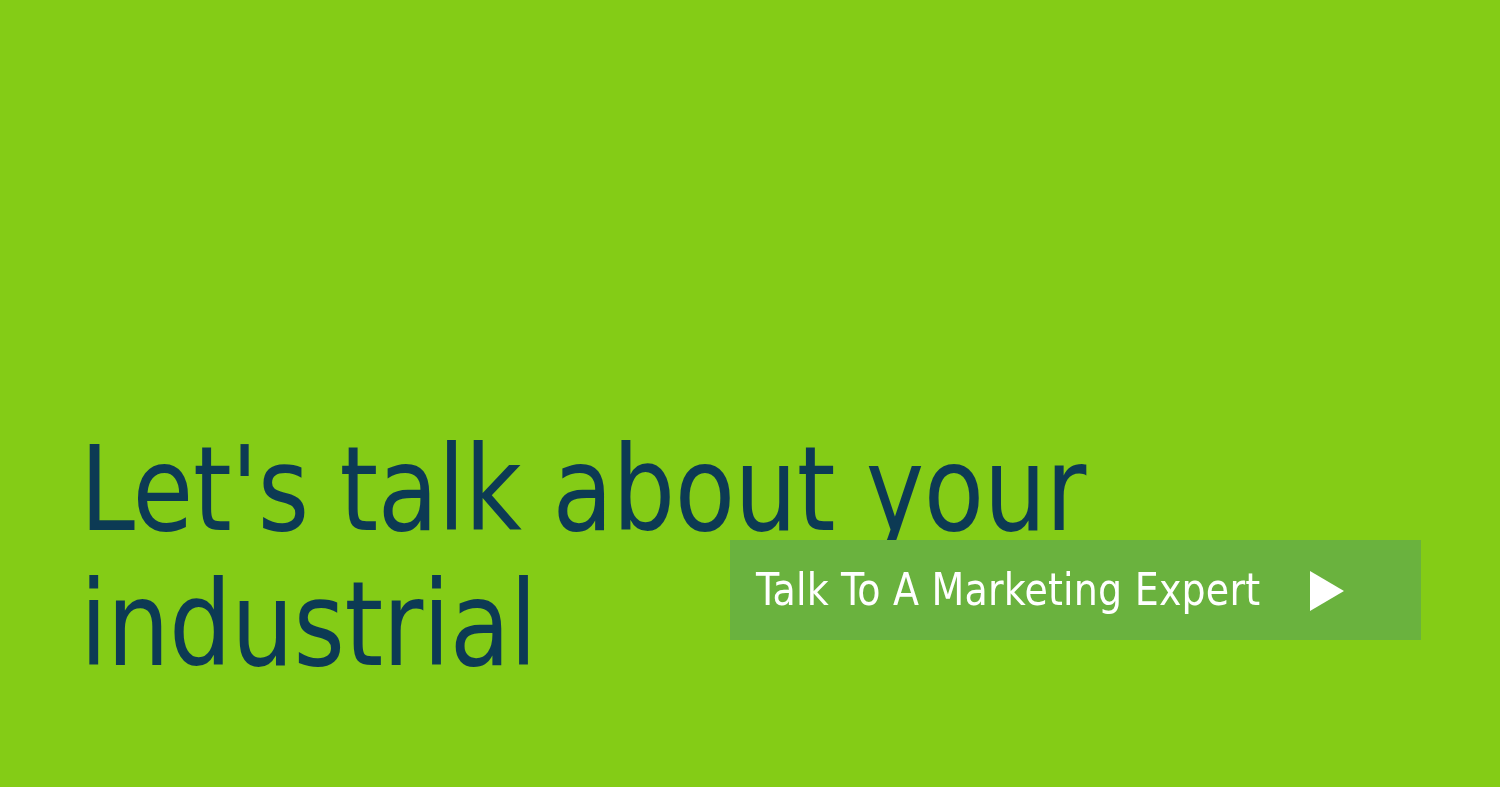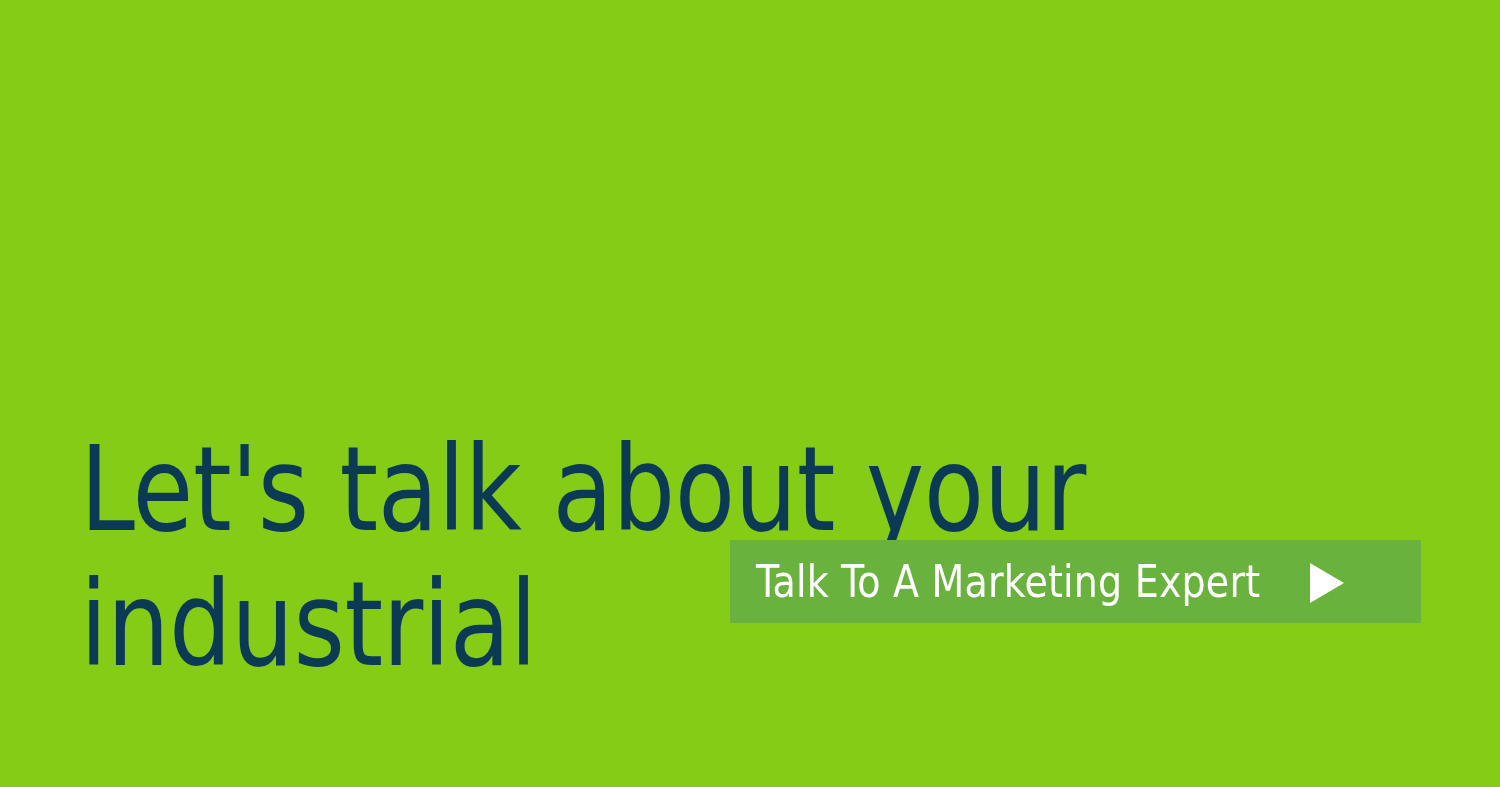--- a/index.html
+++ b/index.html
@@ -43,21 +43,21 @@
   .headline-line {
     display: block;
   }
 
   
   .cta-button {
     position: absolute;
     left: 730px;
     top: 540px;
     width: 691px;
-    height: 83px;
+    height: 100px;
     background: #6ab23e;
     border: 0;
     border-radius: 0;
     padding: 0;
     display: flex;
     align-items: center;
     justify-content: flex-start;
     box-sizing: border-box;
     cursor: pointer;
     text-decoration: none;

